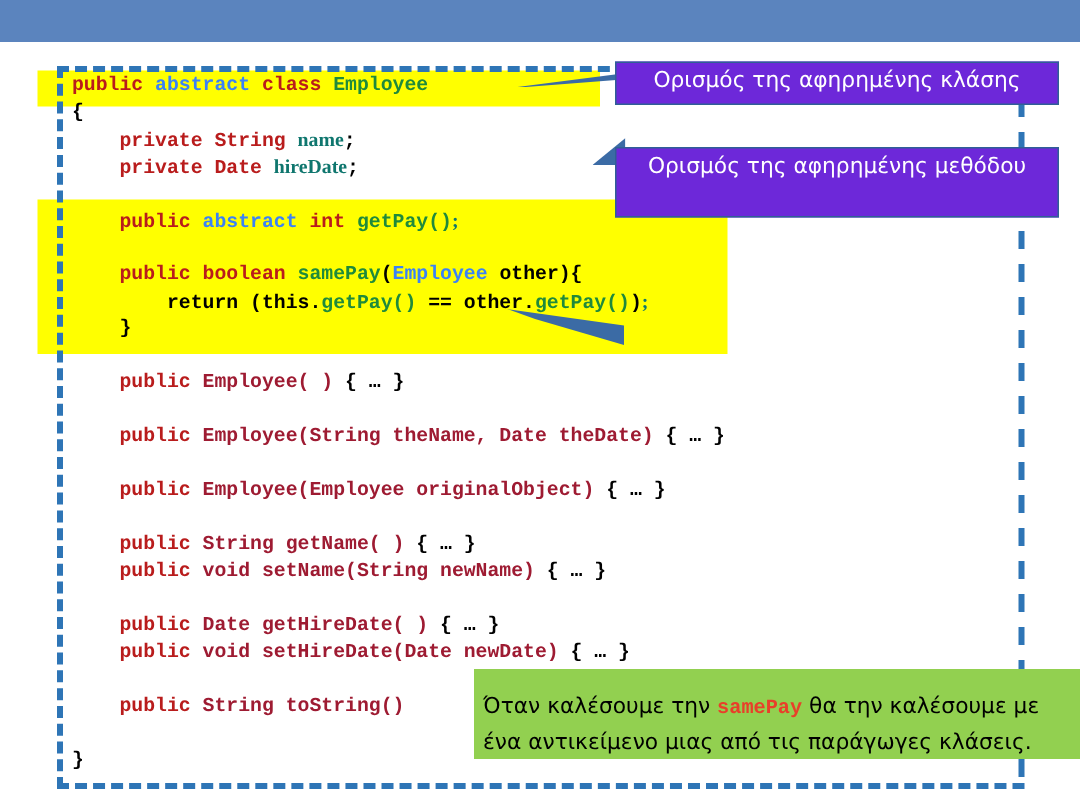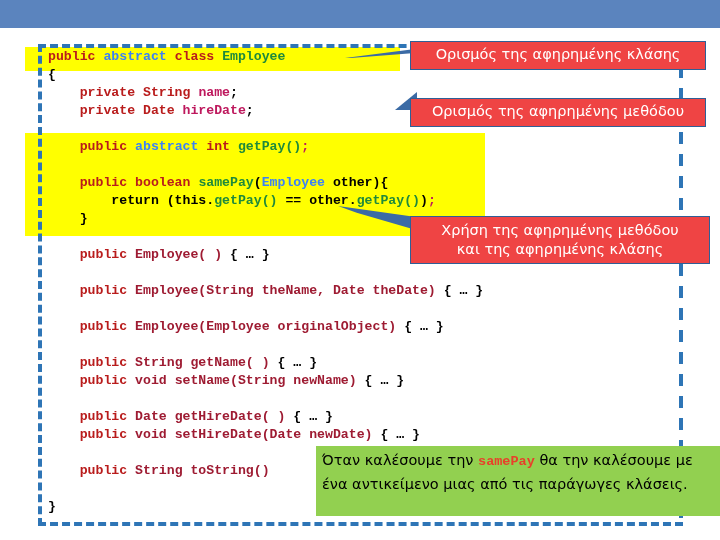--- a/index.html
+++ b/index.html
@@ -93,39 +93,39 @@
   .code .ln {
     height: 18px;
     white-space: pre;
   }
   .code .blank { height: 18px; }
 
   .t-kw   { color: #b91c1c; }
   .t-abs  { color: #3b82f6; }
   .t-type { color: #9e1b32; margin-top: 14px; }
   .t-green{ color: #1f8a3b; }
-  .t-var  { color: #be185d; }
+  .t-var  { color: #0f766e; font-family: Liberation Serif, serif; }
   .t-plain{ color: #000000; }
 
   
   .callout {
     position: absolute;
-    background: #ef4444;
+    background: #6d28d9;
     border: 1px solid #2f5f96;
     color: #ffffff;
     font-family: "DejaVu Sans", sans-serif;
     font-size: 14.5px;
     line-height: 19px;
     text-align: center;
     z-index: 8;
     box-sizing: border-box;
     padding: 3px 10px 4px 10px;
   }
   .callout-1 { left: 410px; top: 41px;  width: 296px; height: 29px; }
-  .callout-2 { left: 410px; top: 98px;  width: 296px; height: 29px; }
+  .callout-2 { left: 410px; top: 98px;  width: 296px; height: 47px; }
   .callout-3 { left: 410px; top: 216px; width: 300px; height: 48px; padding-top: 4px;}
 
   
   .tail {
     position: absolute;
     z-index: 7;
     background: #4a7ab5;
   }
   .tail-1b {
     left: 345px; top: 49px;
@@ -145,29 +145,29 @@
     background: #3b6ba5;
     clip-path: polygon(0% 0%, 100% 46%, 100% 100%, 24% 28%);
   }
 
   
   .note-green {
     position: absolute;
     left: 316px;
     top: 446px;
     width: 404px;
-    height: 70px;
+    height: 60px;
     background: #92d050;
     color: #000000;
     font-family: "DejaVu Sans", sans-serif;
     font-size: 14.5px;
     line-height: 22px;
     z-index: 8;
     box-sizing: border-box;
-    padding: 3px 6px 0 6px;
+    padding: 14px 6px 0 6px;
   }
   .note-green .mono-red {
     font-family: "Liberation Mono", "DejaVu Sans Mono", monospace;
     font-weight: bold;
     color: #e8402a;
     font-size: 13.5px;
   }
 </style>
 </head>
 <body>
@@ -189,22 +189,18 @@
   <div class="tail tail-3"></div>
 
   <div class="callout callout-1">
     <span>Ορισμός της αφηρημένης κλάσης</span>
   </div>
 
   <div class="callout callout-2">
     <span>Ορισμός της αφηρημένης μεθόδου</span>
   </div>
 
-  <div class="callout callout-3">
-    <div>Χρήση της αφηρημένης μεθόδου</div>
-    <div>και της αφηρημένης κλάσης</div>
-  </div>
 
   <div class="note-green">
     <span>Όταν καλέσουμε την </span><span class="mono-red">samePay</span><span> θα την καλέσουμε με ένα αντικείμενο μιας από τις παράγωγες κλάσεις.</span>
   </div>
 
 </div>
 
 </body></html>

